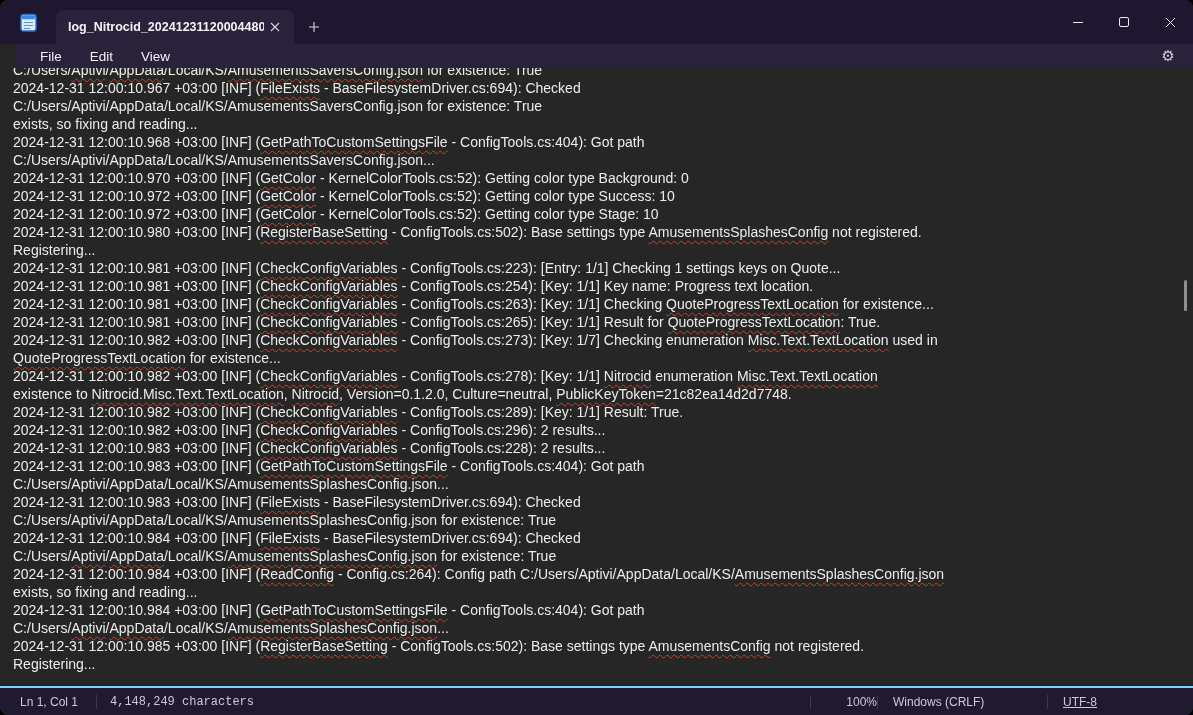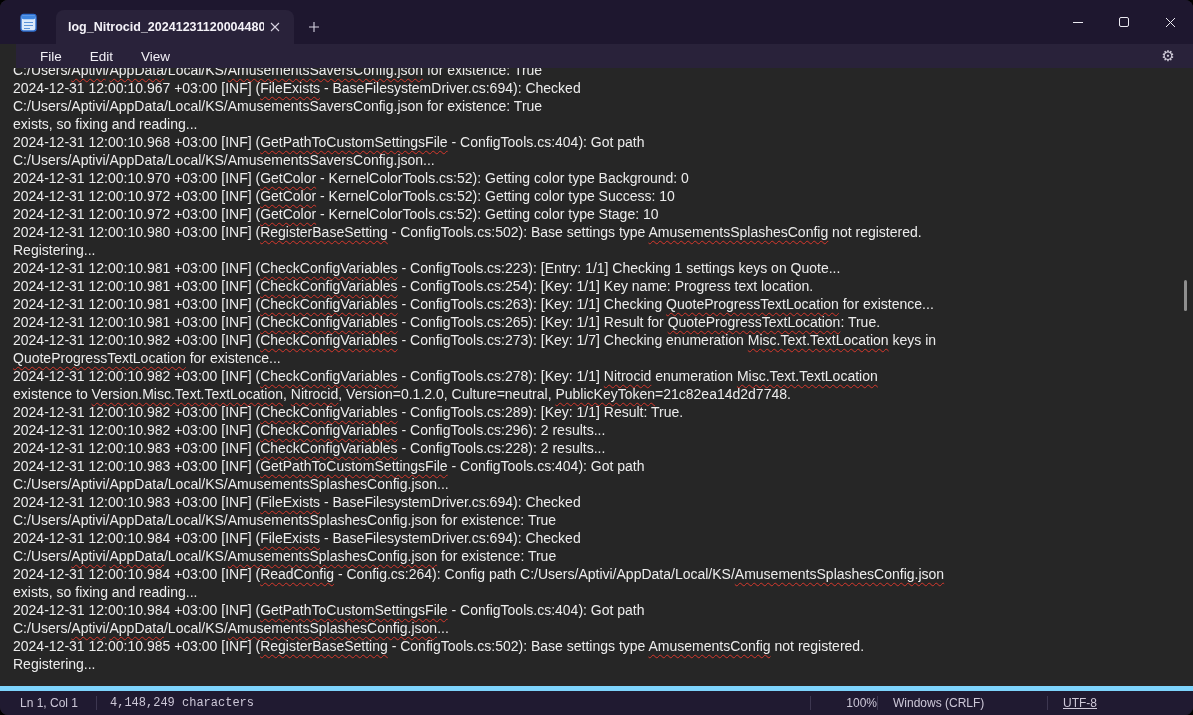--- a/index.html
+++ b/index.html
@@ -86,21 +86,21 @@
     text-decoration-skip-ink:none;
   }
   .scroll-thumb{
     position:absolute; right:6px; top:212px; width:3px; height:31px;
     background:#8f8f8f; border-radius:2px; cursor:pointer;
   }
 
   
   .statusbar{
     height:29px; flex:0 0 auto; background:var(--statusbar-bg,#201a31);
-    border-top:5px solid #7dd3fc;
+    border-top:2px solid #7dd3fc;
     display:flex; align-items:center;
     font-size:12px; color:#cdc8d8;
   }
   .sb-cell{ white-space:nowrap; }
   .sb-pos{ padding-left:20px; width:96px; }
   .sb-chars{ padding-left:13px; padding-right:13px;font-family:Liberation Mono, monospace; }
   .sb-flex{ flex:1; }
   .sb-sep{ width:1px; height:14px; background:#3d3750; flex:0 0 auto; }
   .sb-zoom{ width:66px; text-align:right; }
   .sb-eol{ width:169px; padding-left:15px; }
@@ -173,24 +173,24 @@
         <div class="line"><span>C:/Users/Aptivi/AppData/Local/KS/AmusementsSaversConfig.json...</span></div>
         <div class="line"><span>2024-12-31 12:00:10.970 +03:00 [INF] (</span><span class="sq">GetColor</span><span> - KernelColorTools.cs:52): Getting color type Background: 0</span></div>
         <div class="line"><span>2024-12-31 12:00:10.972 +03:00 [INF] (</span><span class="sq">GetColor</span><span> - KernelColorTools.cs:52): Getting color type Success: 10</span></div>
         <div class="line"><span>2024-12-31 12:00:10.972 +03:00 [INF] (</span><span class="sq">GetColor</span><span> - KernelColorTools.cs:52): Getting color type Stage: 10</span></div>
         <div class="line"><span>2024-12-31 12:00:10.980 +03:00 [INF] (</span><span class="sq">RegisterBaseSetting</span><span> - ConfigTools.cs:502): Base settings type </span><span class="sq">AmusementsSplashesConfig</span><span> not registered.</span></div>
         <div class="line"><span>Registering...</span></div>
         <div class="line"><span>2024-12-31 12:00:10.981 +03:00 [INF] (</span><span class="sq">CheckConfigVariables</span><span> - ConfigTools.cs:223): [Entry: 1/1] Checking 1 settings keys on Quote...</span></div>
         <div class="line"><span>2024-12-31 12:00:10.981 +03:00 [INF] (</span><span class="sq">CheckConfigVariables</span><span> - ConfigTools.cs:254): [Key: 1/1] Key name: Progress text location.</span></div>
         <div class="line"><span>2024-12-31 12:00:10.981 +03:00 [INF] (</span><span class="sq">CheckConfigVariables</span><span> - ConfigTools.cs:263): [Key: 1/1] Checking </span><span class="sq">QuoteProgressTextLocation</span><span> for existence...</span></div>
         <div class="line"><span>2024-12-31 12:00:10.981 +03:00 [INF] (</span><span class="sq">CheckConfigVariables</span><span> - ConfigTools.cs:265): [Key: 1/1] Result for </span><span class="sq">QuoteProgressTextLocation</span><span>: True.</span></div>
-        <div class="line"><span>2024-12-31 12:00:10.982 +03:00 [INF] (</span><span class="sq">CheckConfigVariables</span><span> - ConfigTools.cs:273): [Key: 1/7] Checking enumeration </span><span class="sq">Misc.Text.TextLocation</span><span> keys in</span></div>
+        <div class="line"><span>2024-12-31 12:00:10.982 +03:00 [INF] (</span><span class="sq">CheckConfigVariables</span><span> - ConfigTools.cs:273): [Key: 1/7] Checking enumeration </span><span class="sq">Misc.Text.TextLocation</span><span> used in</span></div>
         <div class="line"><span class="sq">QuoteProgressTextLocation</span><span> for existence...</span></div>
         <div class="line"><span>2024-12-31 12:00:10.982 +03:00 [INF] (</span><span class="sq">CheckConfigVariables</span><span> - ConfigTools.cs:278): [Key: 1/1] </span><span class="sq">Nitrocid</span><span> enumeration </span><span class="sq">Misc.Text.TextLocation</span></div>
-        <div class="line"><span>existence to </span><span class="sq">Version.Misc.Text.TextLocation</span><span>, </span><span class="sq">Nitrocid</span><span>, Version=0.1.2.0, Culture=neutral, </span><span class="sq">PublicKeyToken</span><span>=21c82ea14d2d7748.</span></div>
+        <div class="line"><span>existence to </span><span class="sq">Nitrocid.Misc.Text.TextLocation</span><span>, </span><span class="sq">Nitrocid</span><span>, Version=0.1.2.0, Culture=neutral, </span><span class="sq">PublicKeyToken</span><span>=21c82ea14d2d7748.</span></div>
         <div class="line"><span>2024-12-31 12:00:10.982 +03:00 [INF] (</span><span class="sq">CheckConfigVariables</span><span> - ConfigTools.cs:289): [Key: 1/1] Result: True.</span></div>
         <div class="line"><span>2024-12-31 12:00:10.982 +03:00 [INF] (</span><span class="sq">CheckConfigVariables</span><span> - ConfigTools.cs:296): 2 results...</span></div>
         <div class="line"><span>2024-12-31 12:00:10.983 +03:00 [INF] (</span><span class="sq">CheckConfigVariables</span><span> - ConfigTools.cs:228): 2 results...</span></div>
         <div class="line"><span>2024-12-31 12:00:10.983 +03:00 [INF] (</span><span class="sq">GetPathToCustomSettingsFile</span><span> - ConfigTools.cs:404): Got path</span></div>
         <div class="line"><span>C:/Users/Aptivi/AppData/Local/KS/AmusementsSplashesConfig.json...</span></div>
         <div class="line"><span>2024-12-31 12:00:10.983 +03:00 [INF] (</span><span class="sq">FileExists</span><span> - BaseFilesystemDriver.cs:694): Checked</span></div>
         <div class="line"><span>C:/Users/Aptivi/AppData/Local/KS/AmusementsSplashesConfig.json for existence: True</span></div>
         <div class="line"><span>2024-12-31 12:00:10.984 +03:00 [INF] (</span><span class="sq">FileExists</span><span> - BaseFilesystemDriver.cs:694): Checked</span></div>
         <div class="line"><span>C:/Users/</span><span class="sq">Aptivi</span><span>/</span><span class="sq">AppData</span><span>/Local/KS/</span><span class="sq">AmusementsSplashesConfig.json</span><span> for existence: True</span></div>
         <div class="line"><span>2024-12-31 12:00:10.984 +03:00 [INF] (</span><span class="sq">ReadConfig</span><span> - Config.cs:264): Config path C:/Users/Aptivi/AppData/Local/KS/</span><span class="sq">AmusementsSplashesConfig.json</span></div>

